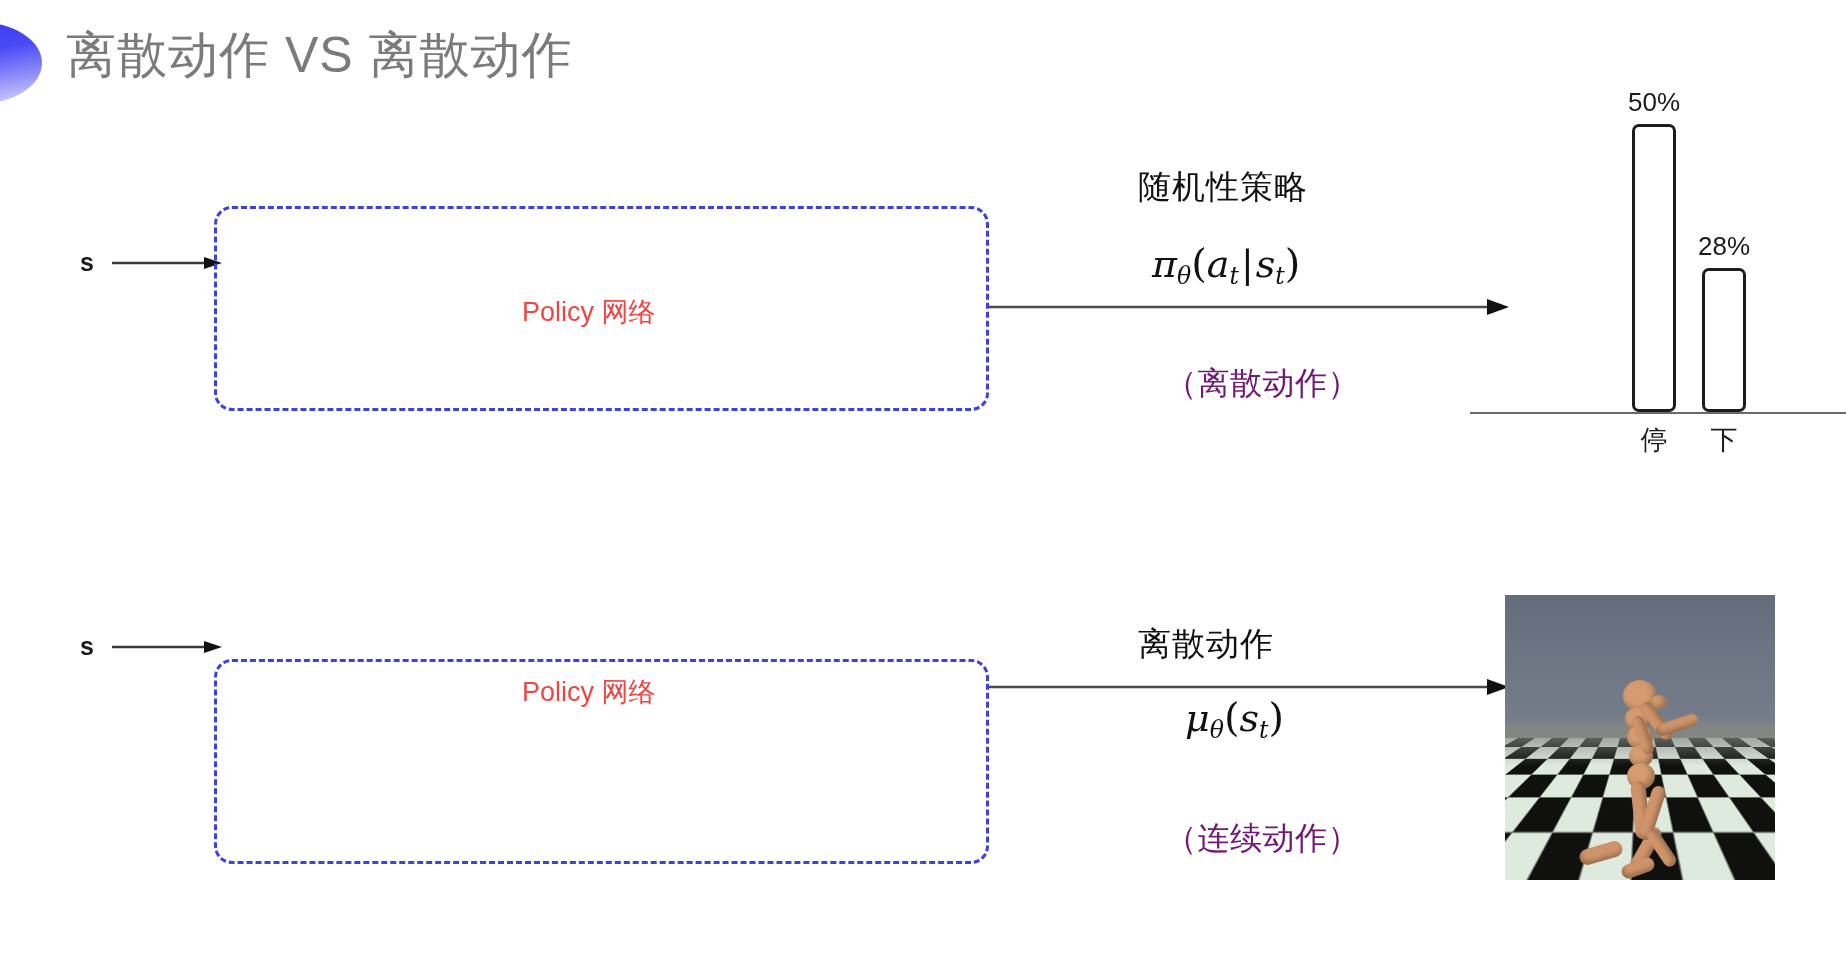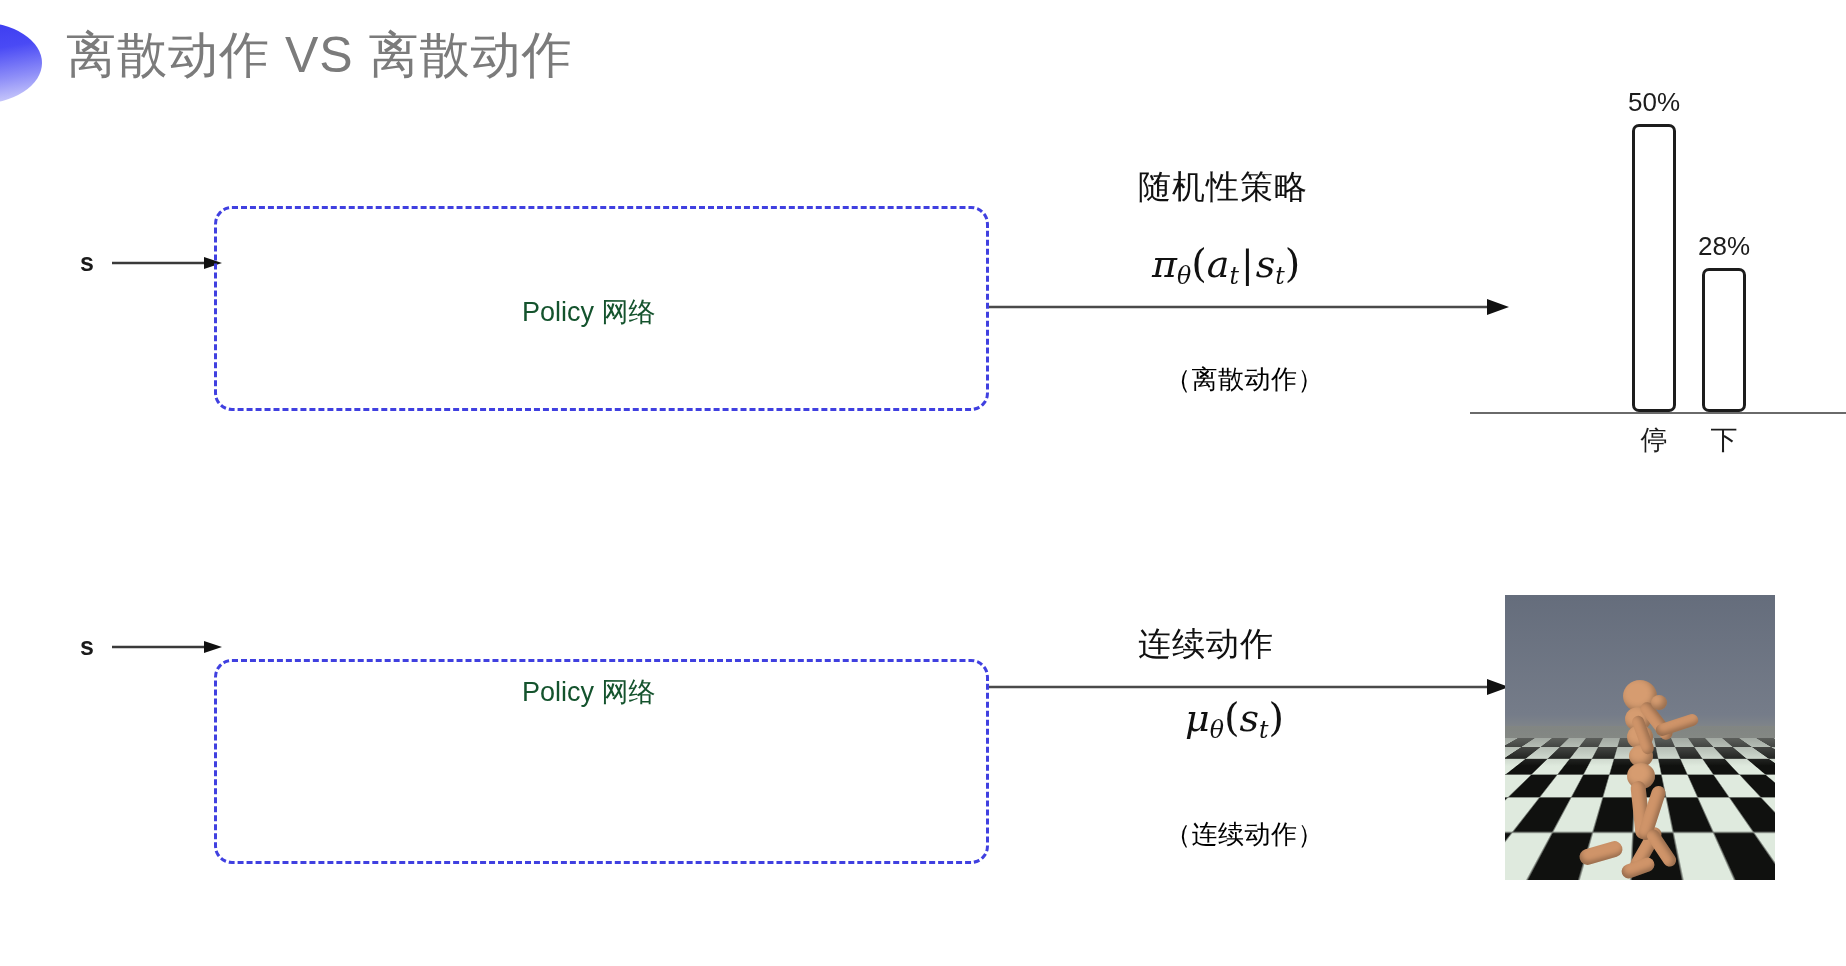--- a/index.html
+++ b/index.html
@@ -54,21 +54,21 @@
   .policy-box {
     position: absolute;
     border: 3px dashed #4040e0;
     border-radius: 18px;
     box-sizing: border-box;
     background: transparent;
   }
   .policy-label {
     position: absolute;
     font-size: 27px;
-    color: #14532d;
+    color: #ef4444;
     white-space: nowrap;
     font-family: "Liberation Sans", sans-serif;
   }
   .out-arrow {
     position: absolute;
     height: 18px;
   }
 
   
   .policy-kind {
@@ -94,22 +94,22 @@
   .formula .paren {
     font-style: normal;
     font-size: 1.05em;
   }
   .formula .bar {
     font-style: normal;
     padding: 0 2px;
   }
   .red-note {
     position: absolute;
-    font-size: 26px;
-    color: #000000;
+    font-size: 32px;
+    color: #701a75;
     white-space: nowrap;
     letter-spacing: 0.5px;
   }
 
   
   #bar-chart {
     position: absolute;
     left: 1470px;
     top: 110px;
     width: 376px;
@@ -262,21 +262,21 @@
 </svg>
 
 <div class="policy-box" style="left:214px; top:660px; width:775px; height:205px; top:659px;"></div>
 <div class="policy-label" style="left:522px; top:674px;">Policy 网络</div>
 
 <svg class="out-arrow" style="left:989px; top:678px; width:520px;" viewBox="0 0 520 18">
   <line x1="0" y1="9" x2="502" y2="9" stroke="#4a4a4a" stroke-width="2.6"></line>
   <polygon points="498,1 520,9 498,17" fill="#111111"></polygon>
 </svg>
 
-<div class="policy-kind" style="left:1138px; top:622px;">连续动作</div>
+<div class="policy-kind" style="left:1138px; top:622px;">离散动作</div>
 
 <div class="formula" style="left:1185px; top:694px;">
   <span>μ</span><span class="sub">θ</span><span class="paren">(</span><span>s</span><span class="sub">t</span><span class="paren">)</span>
 </div>
 
 <div class="red-note" style="left:1165px; top:817px;">（连续动作）</div>
 
 <div id="sim-image">
   <div id="sim-sky"></div>
   <div id="sim-floor"></div>

